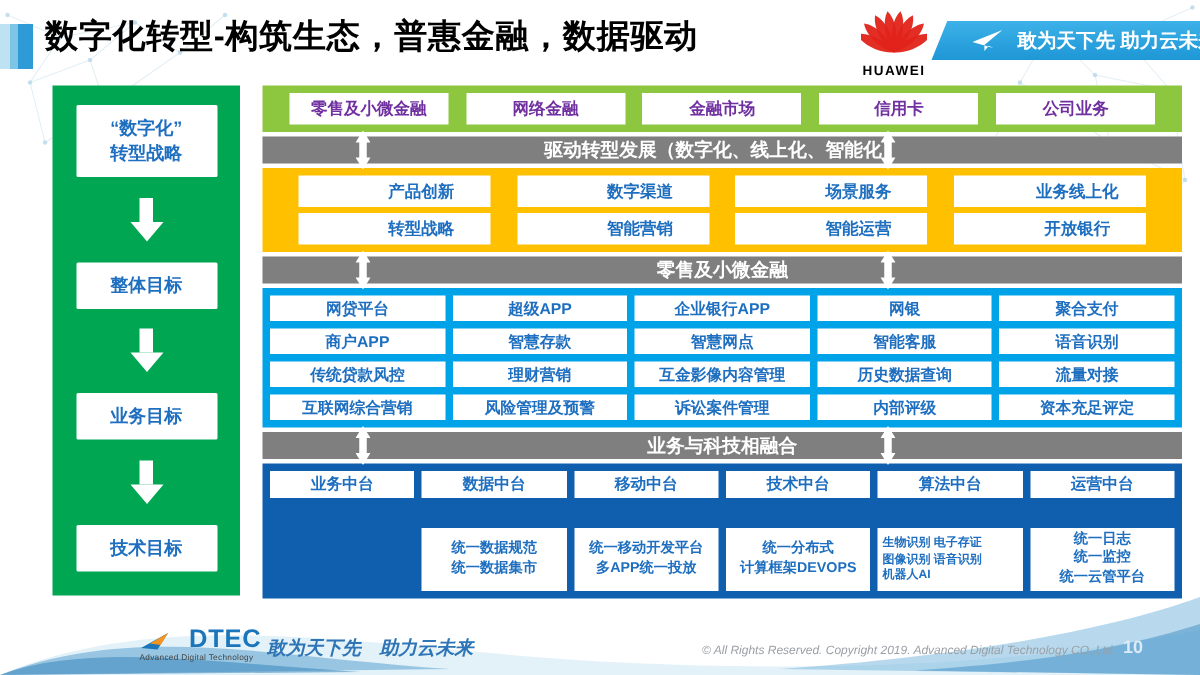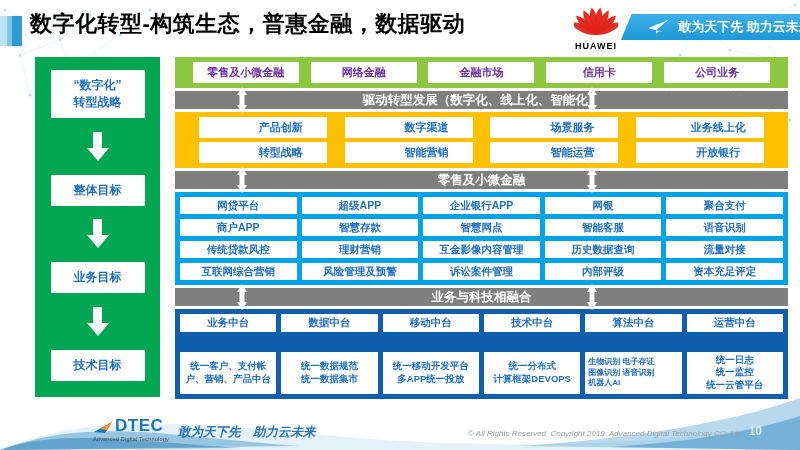--- a/index.html
+++ b/index.html
@@ -60,21 +60,21 @@
   .band-platforms { margin-top:3px; background:#0F5FAE; padding:5px; display:flex; gap:5px; height:90px; }
   .pcol { flex:1; display:flex; flex-direction:column; gap:20px; }
   .pcol .phead { height:18px; background:#fff; color:#1f6fc0; font-weight:bold; font-size:10.5px;
     display:flex; align-items:center; justify-content:center; }
   .pcol .pbody { flex:1; background:#fff; color:#1f6fc0; font-weight:bold; font-size:9.5px; line-height:1.35;
     display:flex; align-items:center; justify-content:center; text-align:center; padding:2px 3px; }
   .pcol .pbody.small { font-size:8px; justify-content:flex-start; text-align:left; align-items:center; }
 
   
   .adtec { position:absolute; left:93px; top:416px; width:110px; }
-  .adtec-row { display:flex; align-items:flex-end; gap:2px; }
+  .adtec-row { display:flex; align-items:flex-end; gap:13px; }
   .adtec-word { font-size:17px; font-weight:bold; color:#1B75BB; letter-spacing:.5px; }
   .adtec-sub { font-size:5.5px; color:#444; margin-top:0; letter-spacing:.2px; }
   .footer-slogan { position:absolute; left:178px; top:424px; font-size:12.5px; color:#2E75B6; font-style:italic; font-weight:bold; }
   .copyright { position:absolute; left:468px; top:429px; font-size:8px; color:#9aa0a6; font-style:italic; }
   .page-num { position:absolute; right:38px; top:424px; font-size:12px; font-weight:bold; color:#dcebf7; }
 </style>
 </head>
 <body>
 
 <svg class="net tl" width="190" height="120" viewBox="0 0 190 120">
@@ -242,21 +242,20 @@
       </svg>
     <span>业务与科技相融合</span>
     <svg class="dbl a2" width="10" height="26" viewBox="0 0 10 26">
         <path d="M5 0 L10 8 L7.5 8 L7.5 18 L10 18 L5 26 L0 18 L2.5 18 L2.5 8 L0 8 Z" fill="#fff"></path>
       </svg>
   </div>
 
   <div class="band-platforms">
     <div class="pcol">
       <div class="phead">业务中台</div>
-      <div class="pbody preline">统一客户、支付帐户、营销、产品中台</div>
     </div>
     <div class="pcol">
       <div class="phead">数据中台</div>
       <div class="pbody preline">统一数据规范
 统一数据集市</div>
     </div>
     <div class="pcol">
       <div class="phead">移动中台</div>
       <div class="pbody preline">统一移动开发平台
 多APP统一投放</div>

